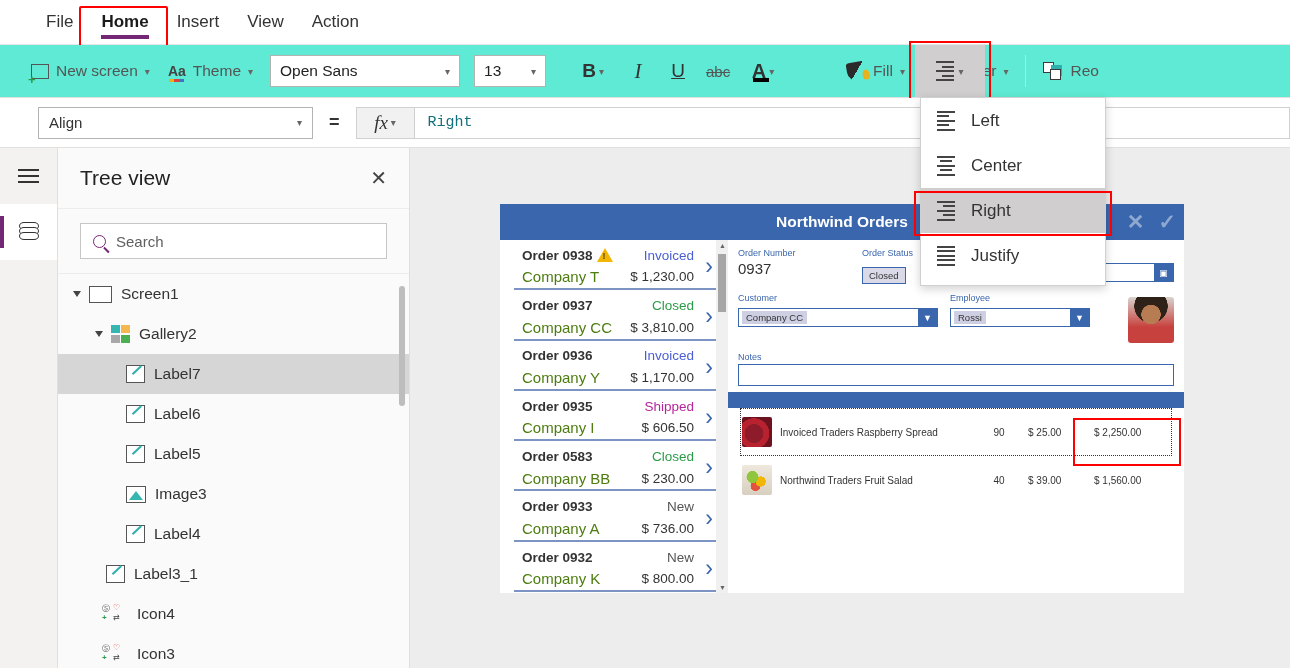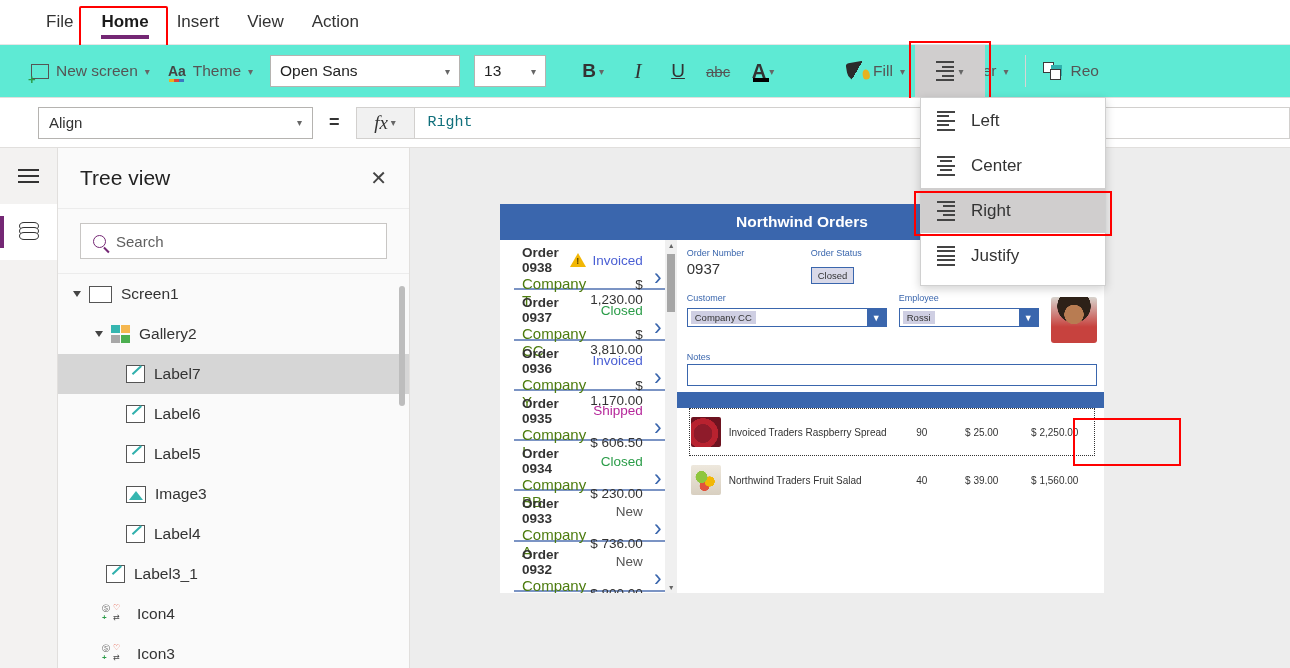--- a/index.html
+++ b/index.html
@@ -240,21 +240,21 @@
     position: absolute; right: 4px; top: 12px; width: 6px; height: 120px;
     background: #bdbdbd; border-radius: 3px; cursor: pointer;
   }
 
   
   .canvas-area {
     position: absolute; left: 410px; top: 148px; width: 880px; height: 520px;
     background: #ededed;
   }
   .app-screen {
-    position: absolute; left: 90px; top: 56px; width: 604px; height: 389px;
+    position: absolute; left: 90px; top: 56px; width: 684px; height: 389px;
     background: #ffffff; overflow: hidden;
   }
   .app-header {
     height: 36px; background: #3a66ad; color: #fff; display: flex; align-items: center;
     justify-content: center; font-weight: bold; font-size: 15.5px; position: relative;
   }
   .hdr-actions {
     position: absolute; right: 8px; top: 0; height: 36px; display: flex;
     align-items: center; gap: 14px; font-size: 21px; color: #8fa8d0;
   }
@@ -328,21 +328,21 @@
     background: radial-gradient(circle at 40% 55%, #8e1b2a 0 38%, #b8222f 39% 62%, #6d1320 63%),
                 linear-gradient(#e3cfc0,#c9a98f);
   }
   .thumb-salad {
     background: radial-gradient(circle at 35% 40%, #8fc63d 0 22%, transparent 23%),
                 radial-gradient(circle at 62% 55%, #f2b705 0 20%, transparent 21%),
                 radial-gradient(circle at 45% 70%, #e2523c 0 18%, transparent 19%),
                 linear-gradient(#eee8dd,#d8cfc0);
   }
   .num-c { text-align: center; }
-  .num-r { text-align: center; }
+  .num-r { text-align: left; }
 
   .sel-dotted {
     position: absolute; left: 2px; top: 0; right: 2px; height: 48px;
     border: 1.5px dotted #333; pointer-events: none;
   }
   .annot-cell {
     position: absolute; left: 1073px; top: 418px; width: 108px; height: 48px;
     border: 2.5px solid #ff0000; pointer-events: none; z-index: 6;
   }
 
@@ -605,21 +605,21 @@
             <span class="g-amount">$ 1,170.00</span>
           </div>
           <div class="g-item">
             <span class="g-order">Order 0935</span>
             <span class="g-status" style="color:#b5269a">Shipped</span>
             <span class="g-chev">›</span>
             <span class="g-company">Company I</span>
             <span class="g-amount">$ 606.50</span>
           </div>
           <div class="g-item">
-            <span class="g-order">Order 0934</span>
+            <span class="g-order">Order 0583</span>
             <span class="g-status" style="color:#2a9c48">Closed</span>
             <span class="g-chev">›</span>
             <span class="g-company">Company BB</span>
             <span class="g-amount">$ 230.00</span>
           </div>
           <div class="g-item">
             <span class="g-order">Order 0933</span>
             <span class="g-status" style="color:#555">New</span>
             <span class="g-chev">›</span>
             <span class="g-company">Company A</span>

